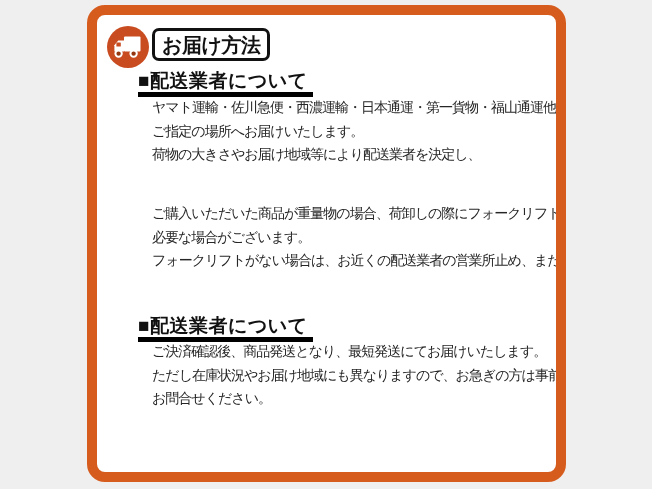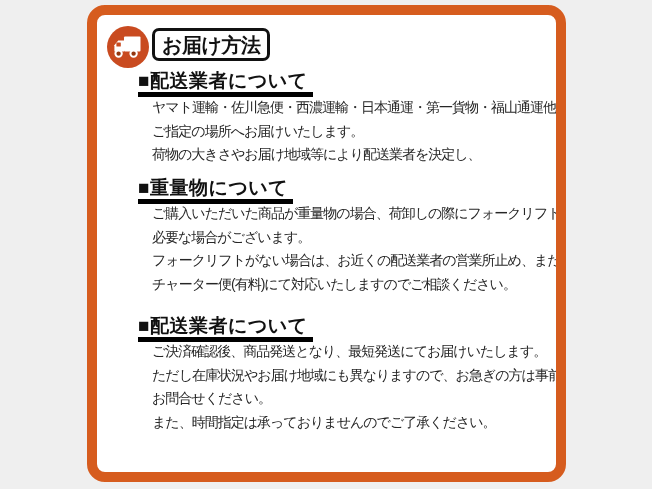--- a/index.html
+++ b/index.html
@@ -90,30 +90,27 @@
 
     <div class="title-box">お届け方法</div>
 
     <div class="section-heading heading-1">■配送業者について</div>
     <div class="section-body body-1">
       <div>ヤマト運輸・佐川急便・西濃運輸・日本通運・第一貨物・福山通運他、</div>
       <div>ご指定の場所へお届けいたします。</div>
       <div>荷物の大きさやお届け地域等により配送業者を決定し、</div>
     </div>
 
-    <div class="section-heading heading-2">■重量物について</div>
     <div class="section-body body-2">
       <div>ご購入いただいた商品が重量物の場合、荷卸しの際にフォークリフトが</div>
       <div>必要な場合がございます。</div>
       <div>フォークリフトがない場合は、お近くの配送業者の営業所止め、または</div>
-      <div>チャーター便(有料)にて対応いたしますのでご相談ください。</div>
     </div>
 
     <div class="section-heading heading-3">■配送業者について</div>
     <div class="section-body body-3">
       <div>ご決済確認後、商品発送となり、最短発送にてお届けいたします。</div>
       <div>ただし在庫状況やお届け地域にも異なりますので、お急ぎの方は事前に</div>
       <div>お問合せください。</div>
-      <div>また、時間指定は承っておりませんのでご了承ください。</div>
     </div>
 
   </div>
 </div>
 
 </body></html>

